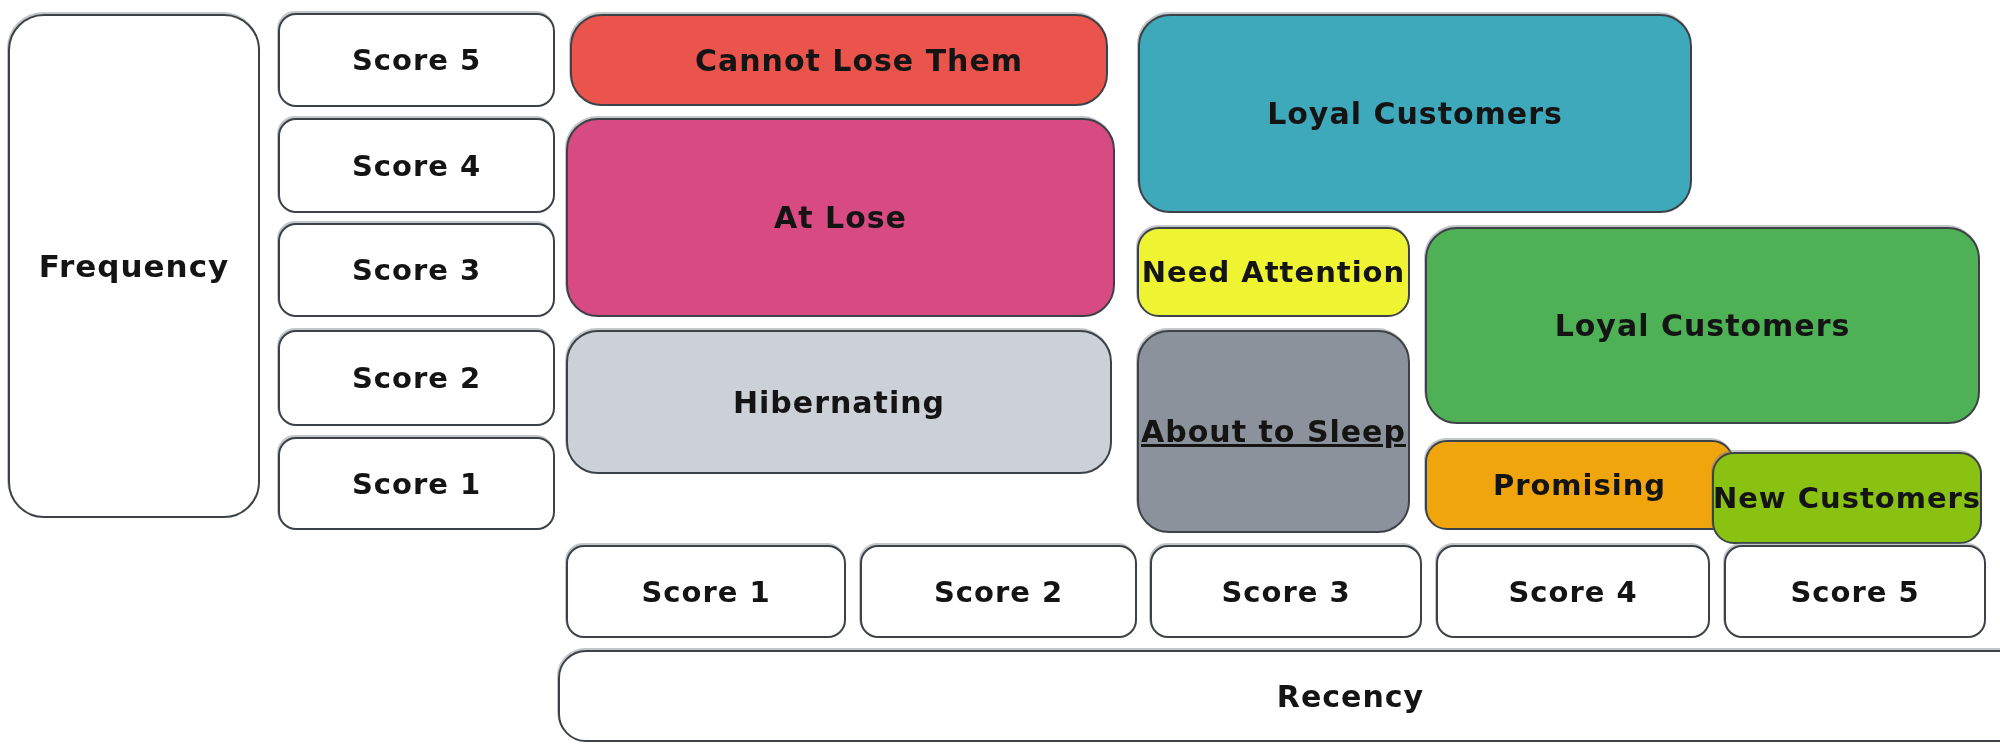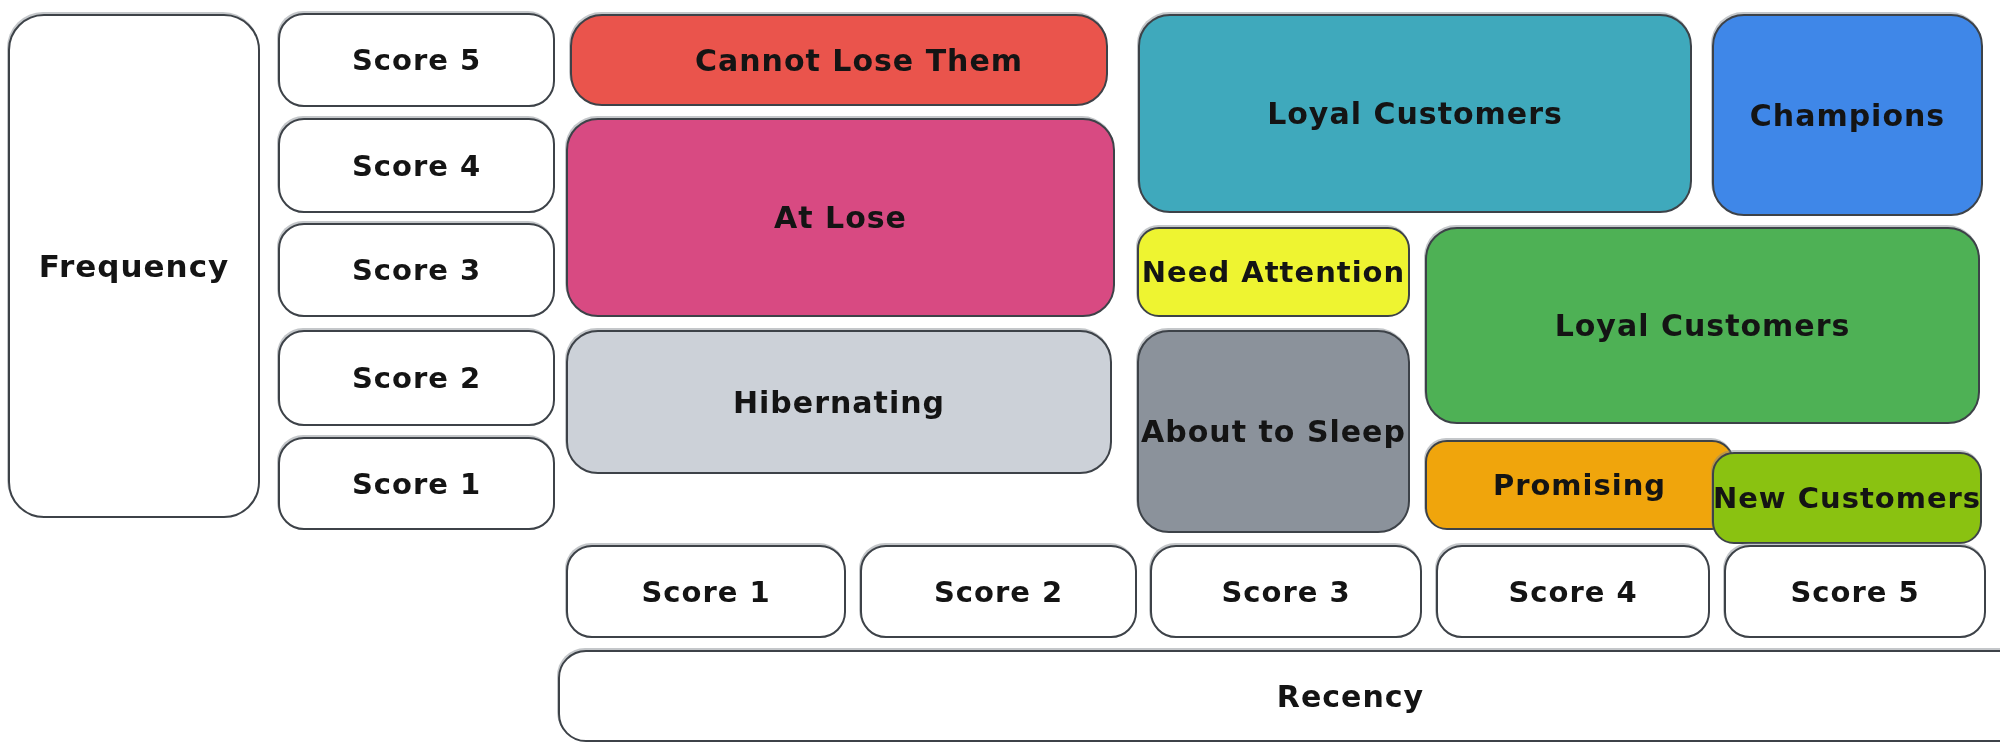--- a/index.html
+++ b/index.html
@@ -13,21 +13,21 @@
     background:#ffffff;
     font-family:"DejaVu Sans","Liberation Sans",sans-serif;
     font-weight:bold;
     color:var(--text);
     overflow:hidden;
   }
   .box{
     position:absolute;
     box-sizing:border-box;
     border:2.5px solid var(--outline);
-    border-radius:26px;
+    border-radius:18px;
     display:flex;
     align-items:center;
     justify-content:center;
     text-align:center;
     font-size:29px;
     letter-spacing:1px;
     background:#ffffff;
     box-shadow:-1px -2px 0 0 rgba(125,130,137,.45);
     white-space:nowrap;
   }
@@ -43,21 +43,21 @@
   .f-s1{left:278px;top:437px;width:277px;height:93px;}
 
   
   .seg-cannot-lose   {left:570px; top:14px; width:538px;height:92px;}
   .seg-at-risk       {left:566px; top:118px;width:549px;height:199px;}
   .seg-hibernating   {left:566px; top:330px;width:546px;height:144px;}
   .seg-loyal-top     {left:1138px;top:14px; width:554px;height:199px;}
   .seg-champions     {left:1712px;top:14px; width:271px;height:202px;}
   .seg-need-attention{left:1137px;top:227px;width:273px;height:90px;}
   .seg-loyal-right   {left:1425px;top:227px;width:555px;height:197px;}
-  .seg-about-to-sleep{left:1137px;top:330px;width:273px;height:203px;}
+  .seg-about-to-sleep{left:1137px;top:330px;width:273px;height:203px;text-decoration:underline;}
   .seg-promising     {left:1425px;top:440px;width:309px;height:90px;}
   .seg-new-customers {left:1712px;top:440px;width:270px;height:92px;margin-top:12px;}
 
   
   .r-s1{left:566px; top:545px;width:280px;height:93px;}
   .r-s2{left:860px; top:545px;width:277px;height:93px;}
   .r-s3{left:1150px;top:545px;width:272px;height:93px;}
   .r-s4{left:1436px;top:545px;width:274px;height:93px;}
   .r-s5{left:1724px;top:545px;width:262px;height:93px;}
   .recency-label{left:558px;top:650px;width:1585px;height:92px;border-radius:28px;font-size:30px;}
@@ -71,21 +71,20 @@
   <div class="box f-s5">Score 5</div>
   <div class="box f-s4">Score 4</div>
   <div class="box f-s3">Score 3</div>
   <div class="box f-s2">Score 2</div>
   <div class="box f-s1">Score 1</div>
 
   <div class="box big seg-cannot-lose" style="background: rgb(234, 84, 76); padding-left: 40px;">Cannot Lose Them</div>
   <div class="box big seg-at-risk" style="background: rgb(216, 74, 130);">At Lose</div>
   <div class="box big seg-hibernating" style="background: rgb(204, 209, 216);">Hibernating</div>
   <div class="box big seg-loyal-top" style="background: rgb(63, 169, 188);">Loyal Customers</div>
-  <div class="box big seg-champions" style="background: rgb(63, 135, 232);">Champions</div>
   <div class="box small seg-need-attention" style="background: rgb(238, 244, 49); text-align: center;">Need Attention</div>
   <div class="box big seg-loyal-right" style="background: rgb(78, 177, 85);">Loyal Customers</div>
   <div class="box big seg-about-to-sleep" style="background: rgb(139, 146, 155);">About to Sleep</div>
   <div class="box small seg-promising" style="background: rgb(240, 165, 12);">Promising</div>
   <div class="box small seg-new-customers" style="background: rgb(138, 194, 17);">New Customers</div>
 
   <div class="box r-s1">Score 1</div>
   <div class="box r-s2">Score 2</div>
   <div class="box r-s3">Score 3</div>
   <div class="box r-s4">Score 4</div>

